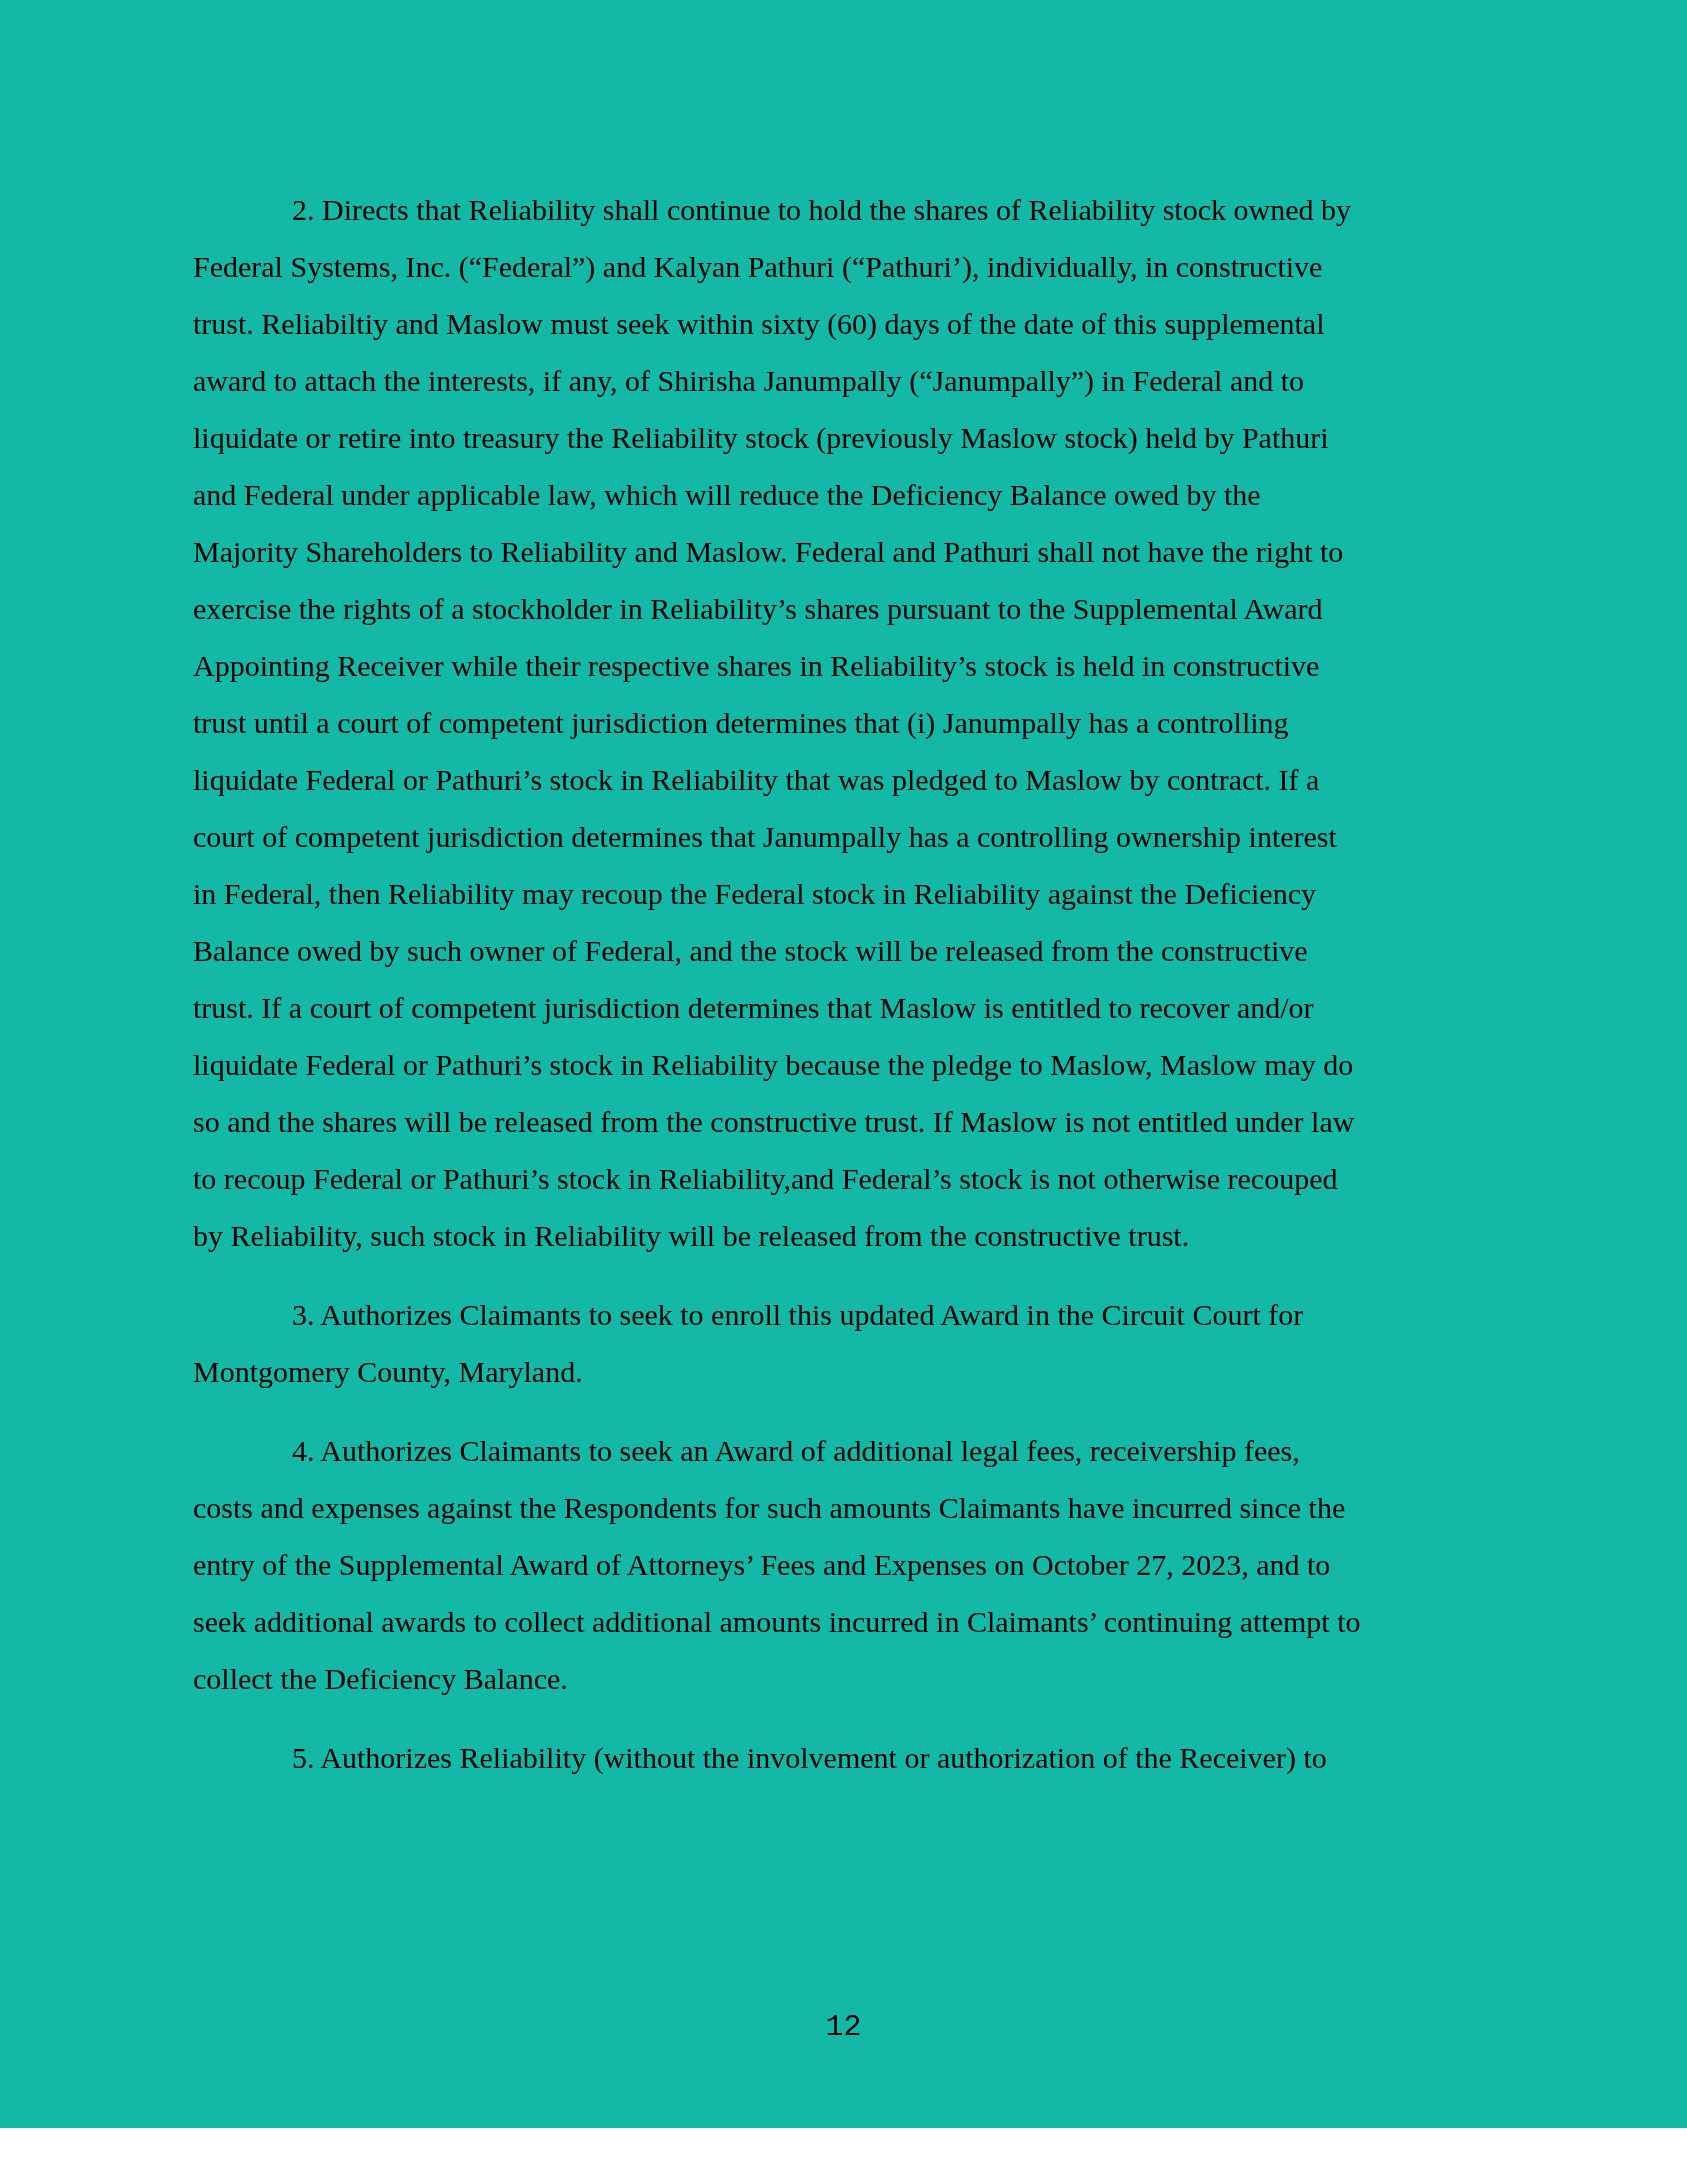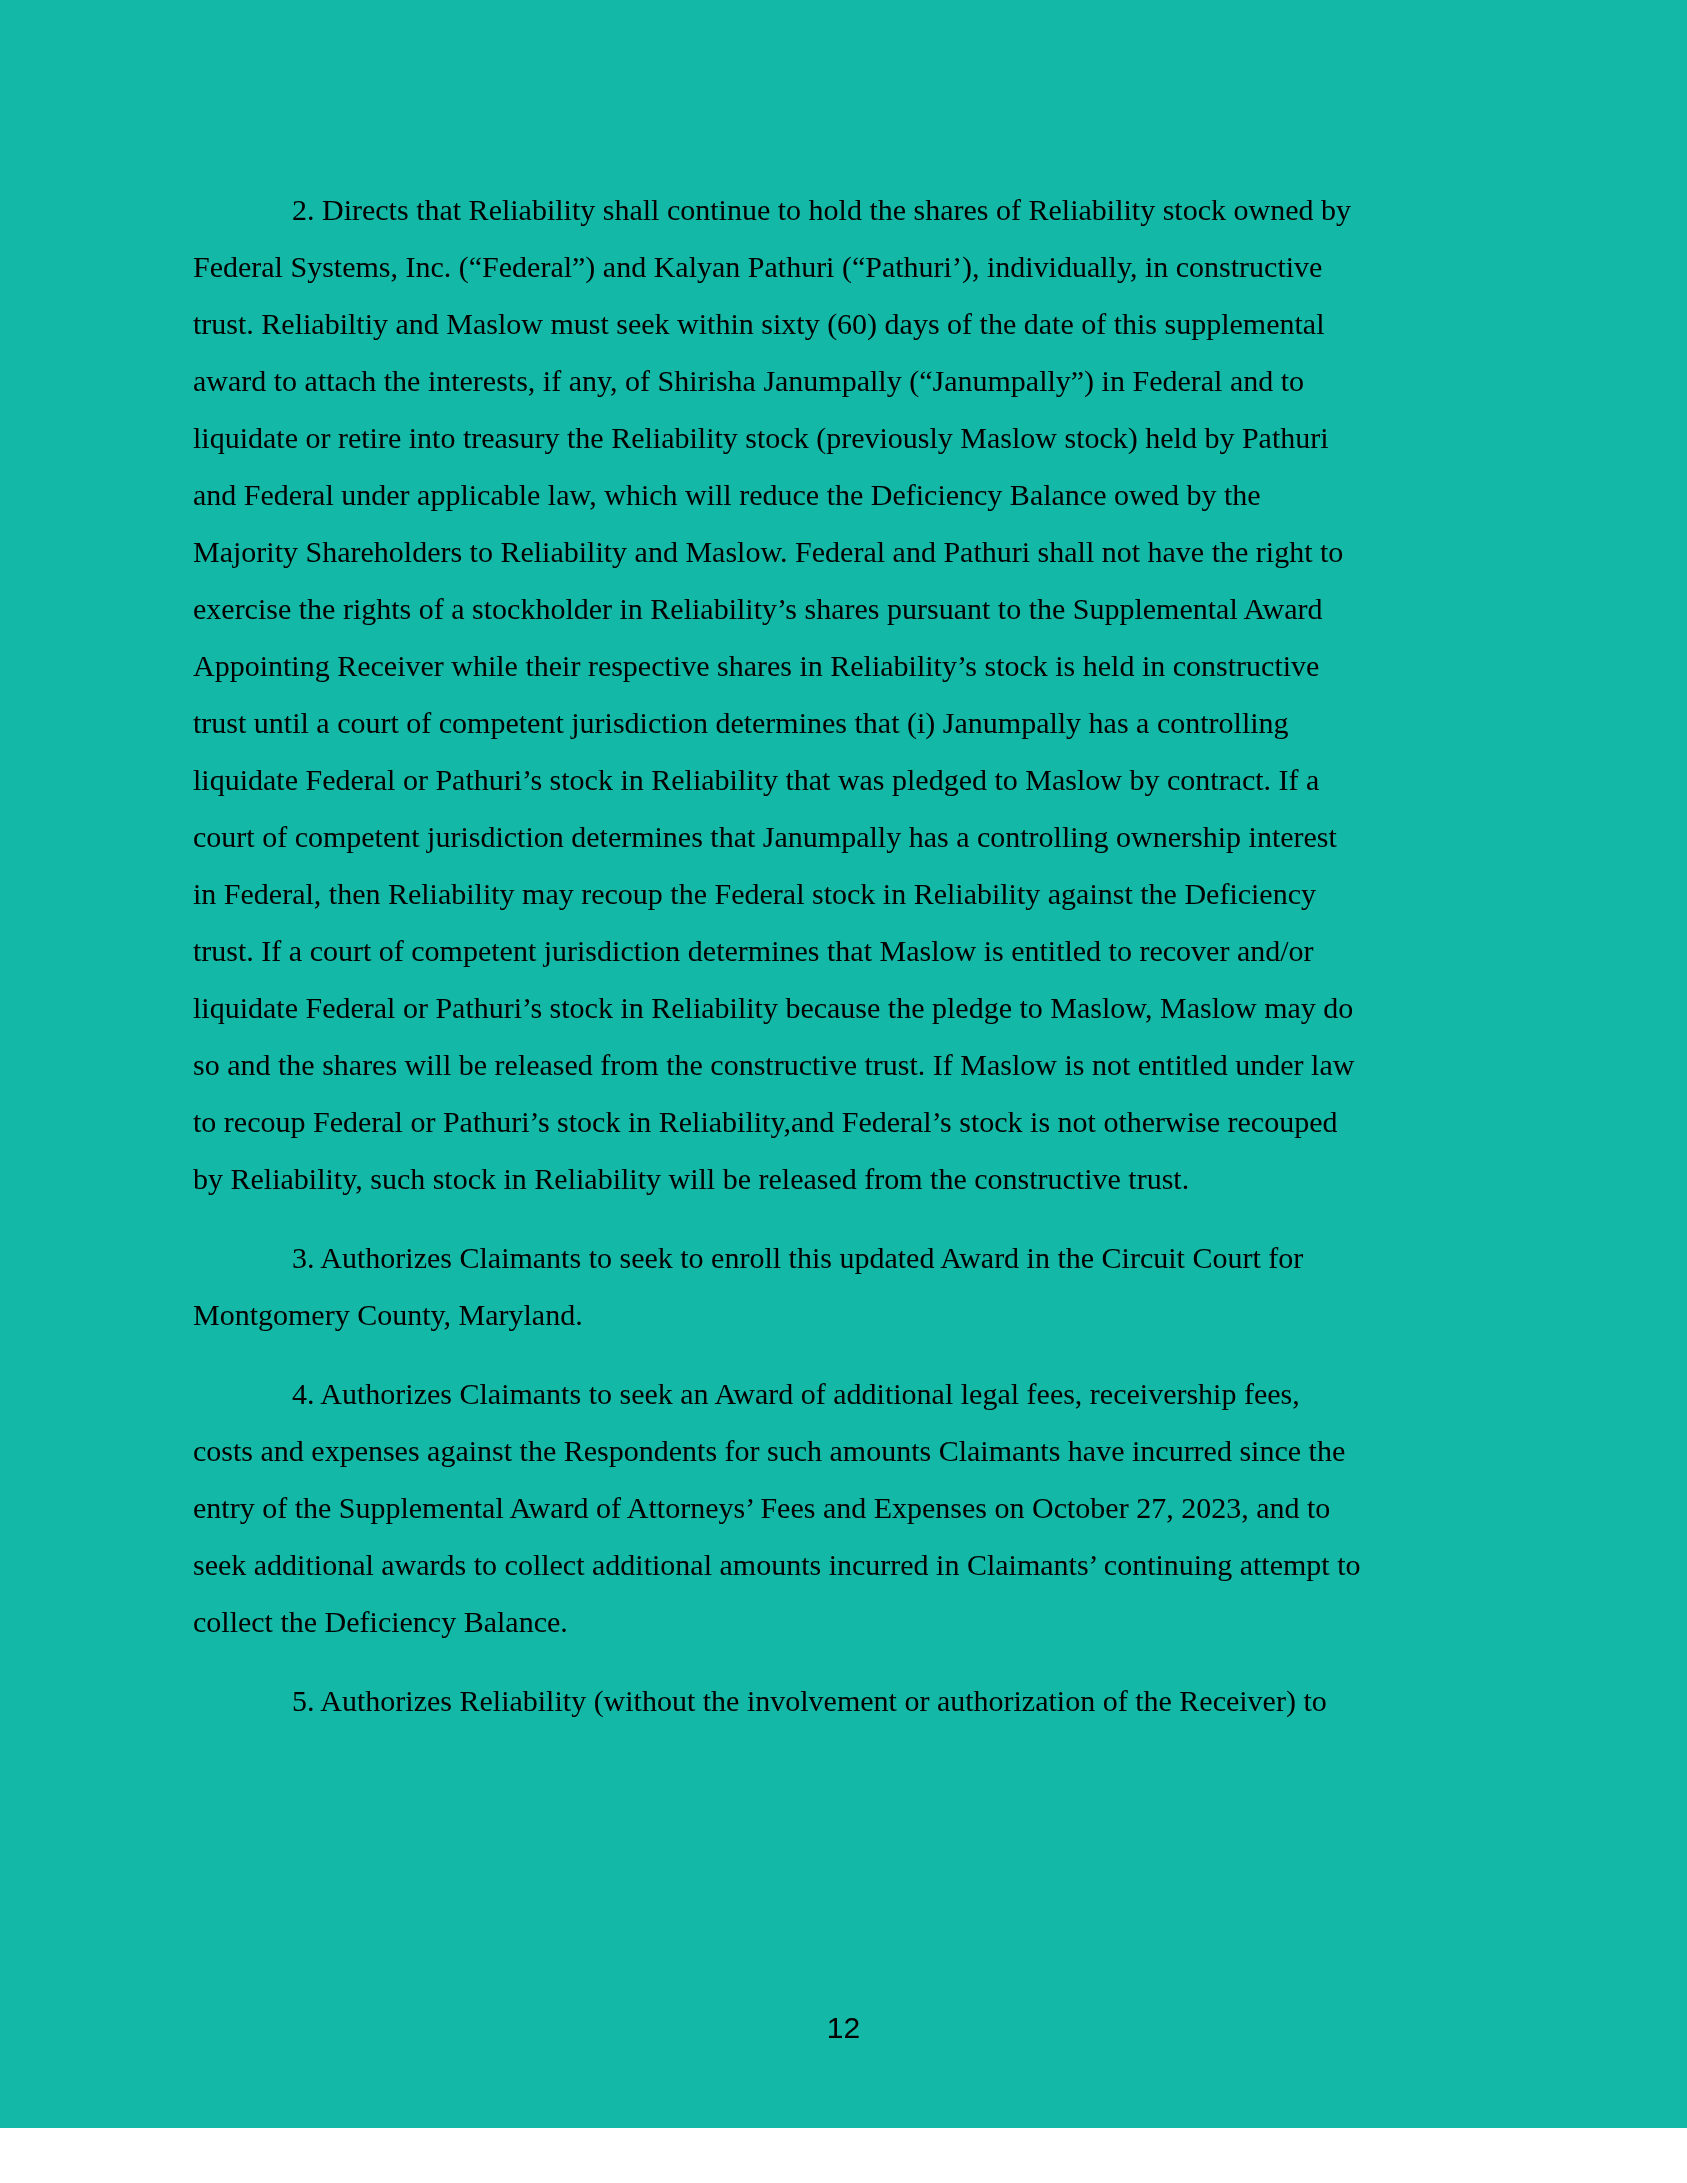--- a/index.html
+++ b/index.html
@@ -32,21 +32,21 @@
   }
   .first-line {
     padding-left: 99px;
   }
   .footer {
     position: absolute;
     top: 2011px;
     left: 0;
     width: 1687px;
     text-align: center;
-    font-family: Liberation Sans, sans-serif;
+    font-family: Liberation Mono, monospace;
     font-size: 30px;
     line-height: 33px;
     color: #000000;
   }
 </style>
 </head>
 <body>
 
 <main class="page">
 
@@ -58,20 +58,21 @@
         <div class="line">award to attach the interests, if any, of Shirisha Janumpally (“Janumpally”) in Federal and to</div>
         <div class="line">liquidate or retire into treasury the Reliability stock (previously Maslow stock) held by Pathuri</div>
         <div class="line">and Federal under applicable law, which will reduce the Deficiency Balance owed by the</div>
         <div class="line">Majority Shareholders to Reliability and Maslow. Federal and Pathuri shall not have the right to</div>
         <div class="line">exercise the rights of a stockholder in Reliability’s shares pursuant to the Supplemental Award</div>
         <div class="line">Appointing Receiver while their respective shares in Reliability’s stock is held in constructive</div>
         <div class="line">trust until a court of competent jurisdiction determines that (i) Janumpally has a controlling</div>
         <div class="line">liquidate Federal or Pathuri’s stock in Reliability that was pledged to Maslow by contract. If a</div>
         <div class="line">court of competent jurisdiction determines that Janumpally has a controlling ownership interest</div>
         <div class="line">in Federal, then Reliability may recoup the Federal stock in Reliability against the Deficiency</div>
+        <div class="line">Balance owed by such owner of Federal, and the stock will be released from the constructive</div>
         <div class="line">trust. If a court of competent jurisdiction determines that Maslow is entitled to recover and/or</div>
         <div class="line">liquidate Federal or Pathuri’s stock in Reliability because the pledge to Maslow, Maslow may do</div>
         <div class="line">so and the shares will be released from the constructive trust. If Maslow is not entitled under law</div>
         <div class="line">to recoup Federal or Pathuri’s stock in Reliability,and Federal’s stock is not otherwise recouped</div>
         <div class="line">by Reliability, such stock in Reliability will be released from the constructive trust.</div>
       </div>
       <div class="paragraph">
         <div class="line first-line">3. Authorizes Claimants to seek to enroll this updated Award in the Circuit Court for</div>
         <div class="line">Montgomery County, Maryland.</div>
       </div>

